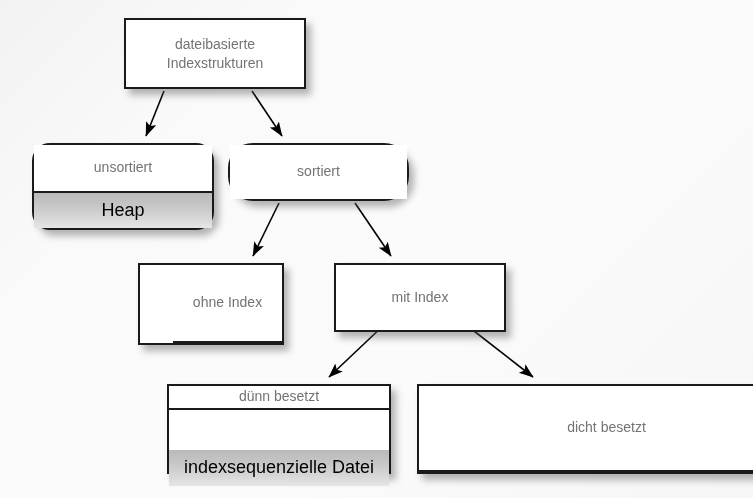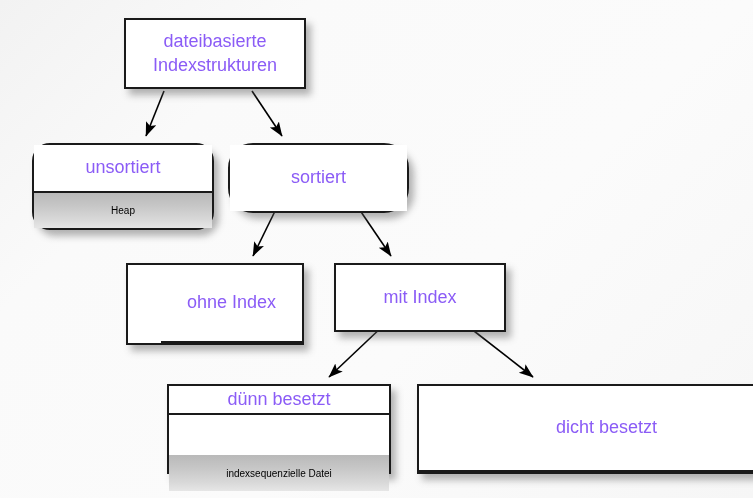--- a/index.html
+++ b/index.html
@@ -34,51 +34,51 @@
     box-shadow: 5px 6px 7px rgba(90,90,90,0.45);
     display: flex;
     flex-direction: column;
   }
   .node .title {
     flex: 1 1 auto;
     display: flex;
     align-items: center;
     justify-content: center;
     text-align: center;
-    color: #8b5cf6;
-    font-size: 18px;
+    color: #737373;
+    font-size: 14px;
     line-height: 1.28;
     background: #ffffff;
     padding: 2px 6px;
     box-sizing: border-box;
     white-space: pre-line;
   }
   .node.has-leaf .title {
     border-bottom: 2px solid #1a1a1a;
   }
   .node .leaf {
     flex: 0 0 auto;
     display: flex;
     align-items: center;
     justify-content: center;
     text-align: center;
     color: #000000;
-    font-size: 10px;
+    font-size: 18px;
     background: linear-gradient(to bottom, #b9b9b9 0%, #c6c6c6 35%, #d8d8d8 75%, #e6e6e6 100%);
     padding: 2px 6px;
     box-sizing: border-box;
   }
 
   
   #node-root   { left:124px; top:18px;  width:182px; height:71px; }
   #node-root .title { line-height: 1.30; }
   #node-unsortiert { left:32px;  top:143px; width:182px; height:87px;border-radius:18px; }
   #node-unsortiert .leaf { height: 35px; }
-  #node-sortiert   { left:228px; top:143px; width:181px; height:70px;border-radius:25px; }
-  #node-ohne       { left:126px; top:263px; width:178px; height:82px;padding-left:33px; }
+  #node-sortiert   { left:228px; top:143px; width:181px; height:58px;border-radius:25px; }
+  #node-ohne       { left:138px; top:263px; width:146px; height:82px;padding-left:33px; }
   #node-ohne .leaf { height: 33px; }
   #node-mit        { left:334px; top:263px; width:172px; height:69px; }
   #node-duenn      { left:167px; top:384px; width:224px; height:90px;gap:40px; }
   #node-duenn .leaf { height: 36px; }
   #node-dicht      { left:417px; top:384px; width:379px; height:90px; }
   #node-dicht .leaf { height: 36px; }
 </style>
 </head>
 <body>
 

